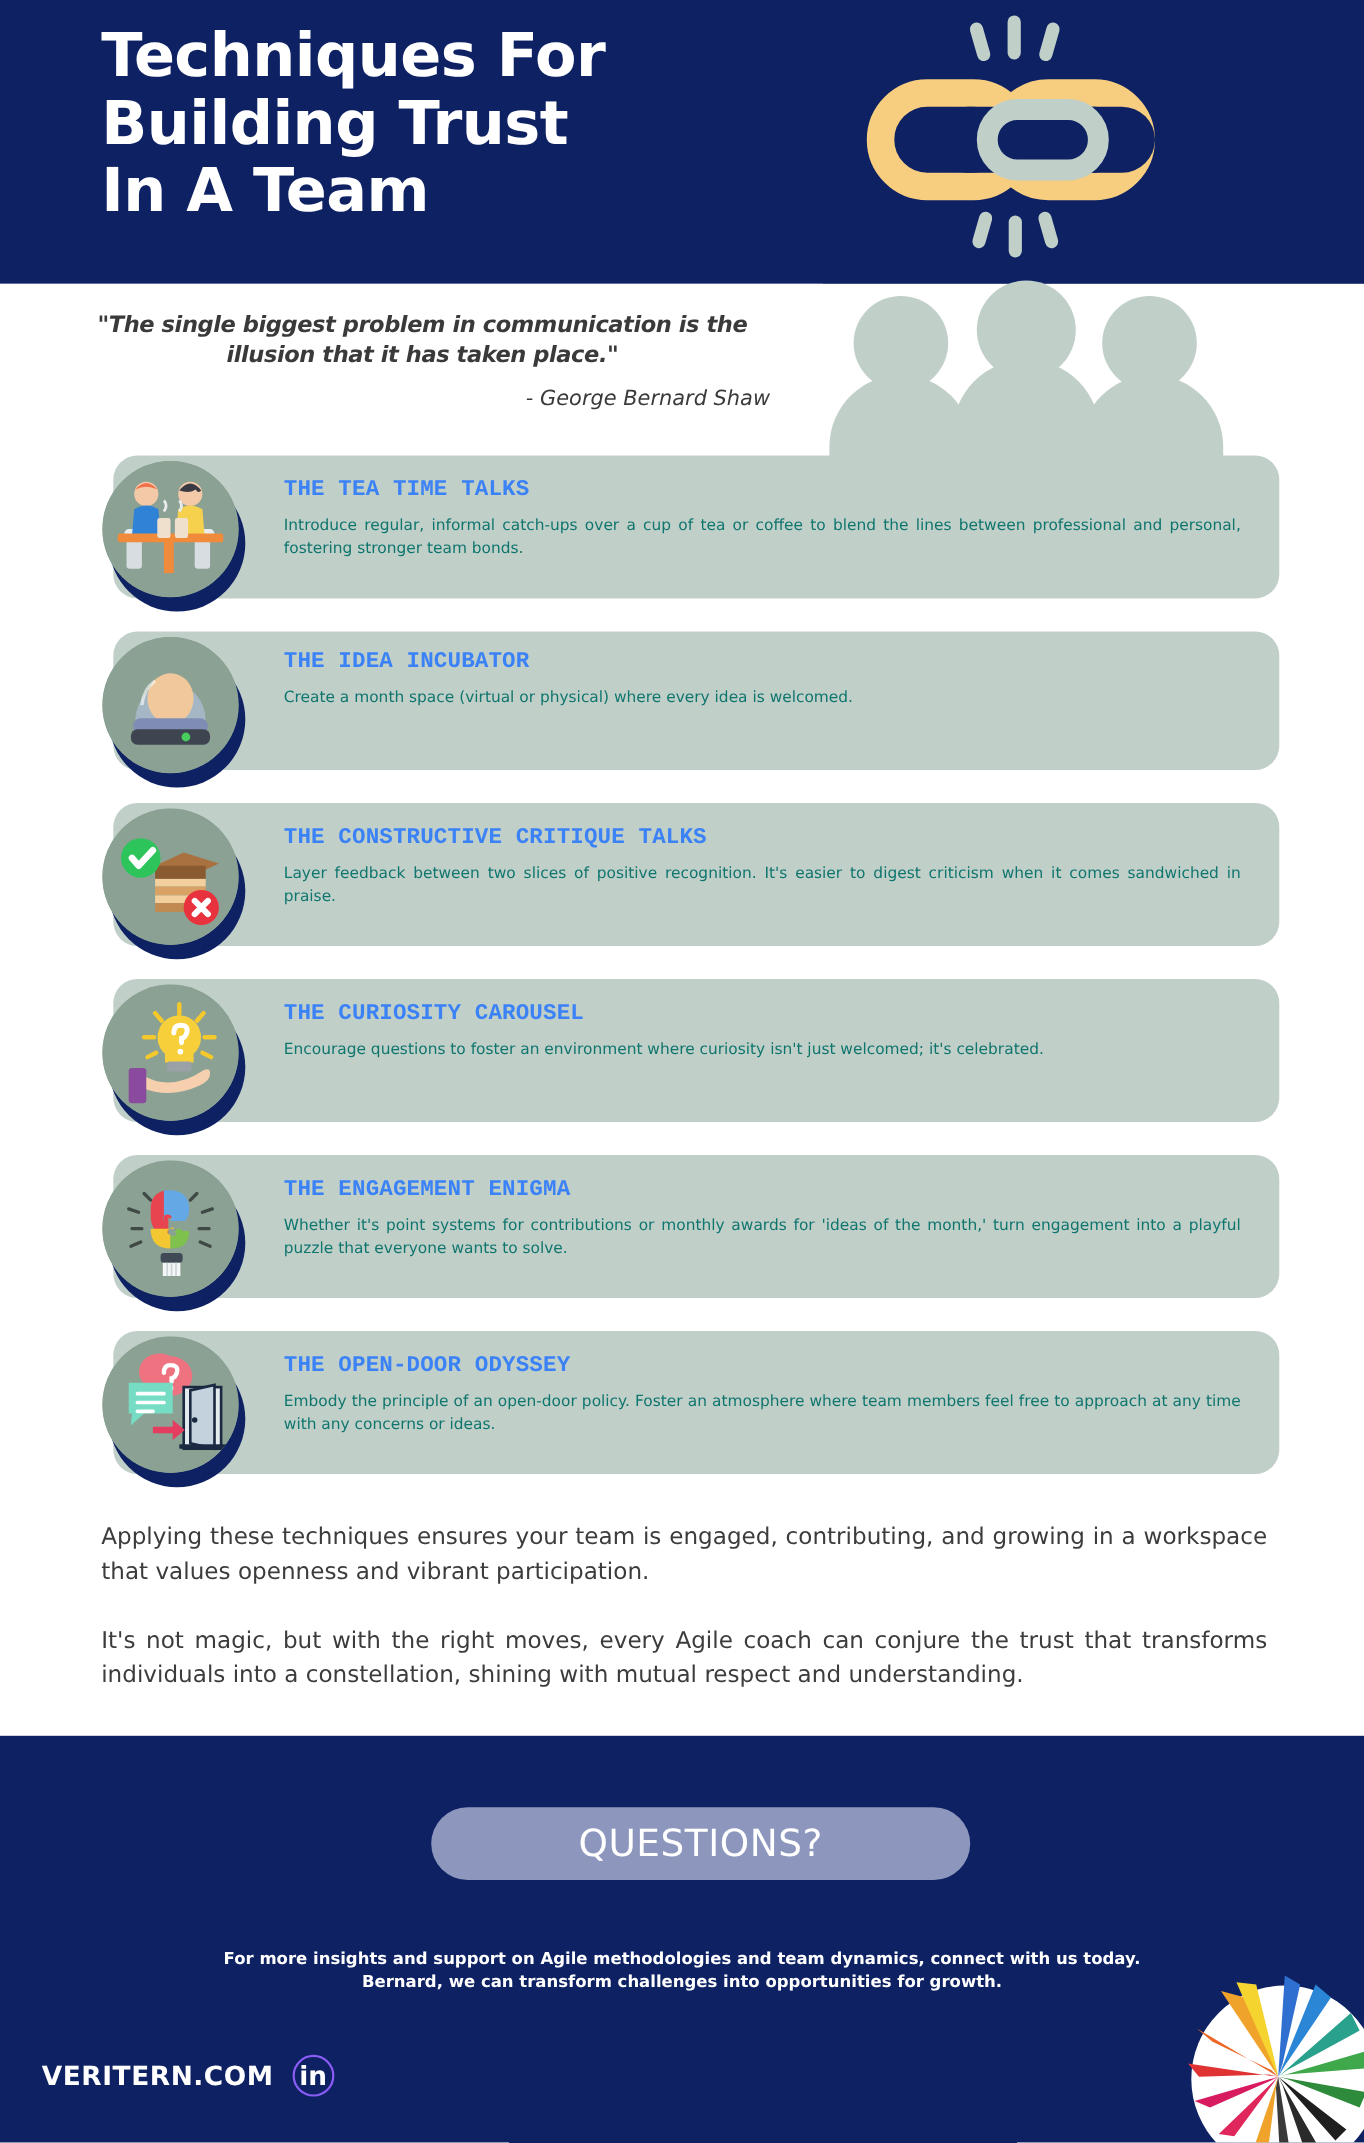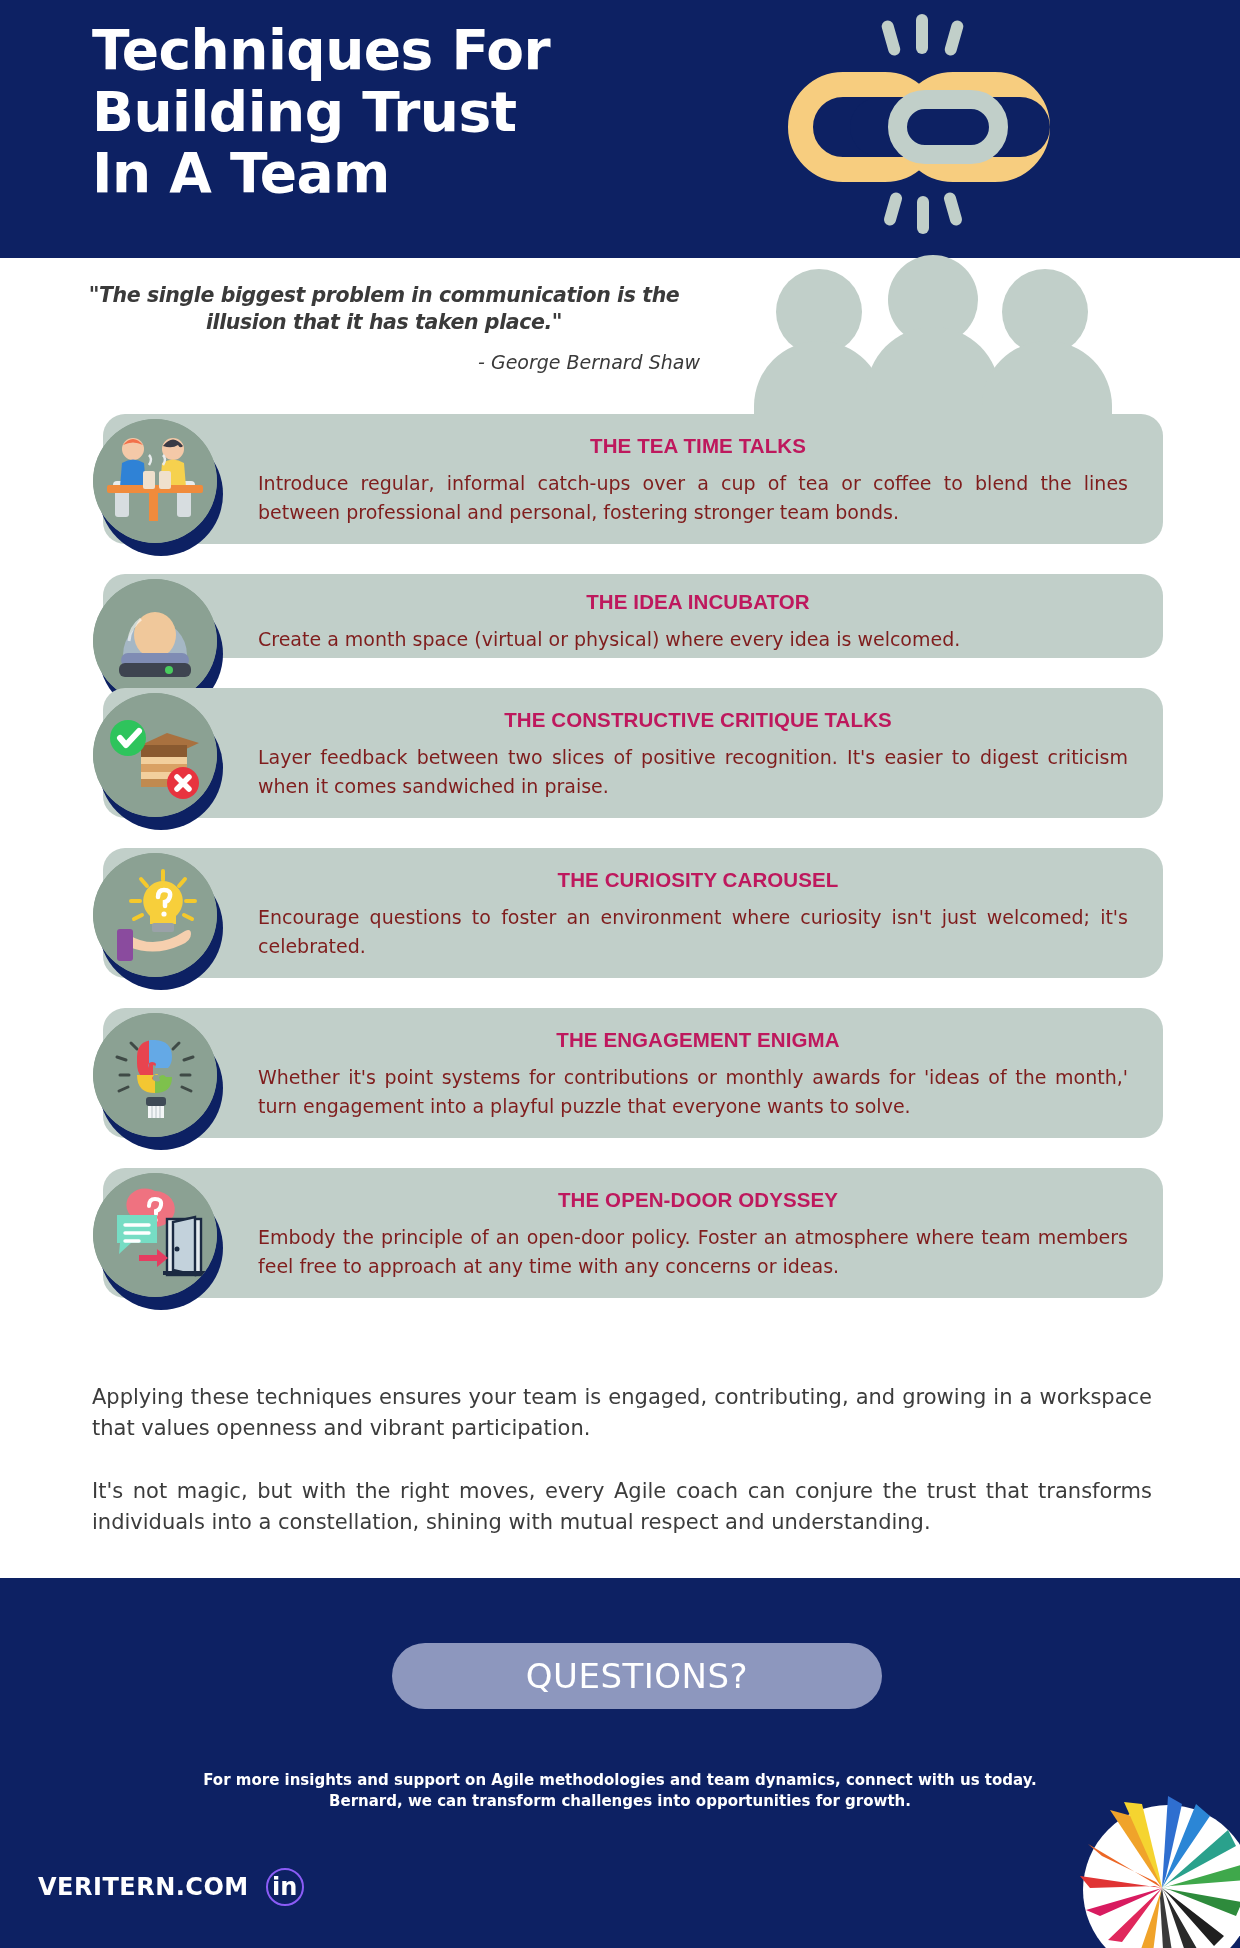--- a/index.html
+++ b/index.html
@@ -145,21 +145,21 @@
   
   .cards {
     position: absolute;
     left: 0;
     top: 414px;
     width: 1240px;
   }
   .card {
     position: relative;
     margin: 0 0 30px 0;
-    height: 84px;
+    height: 126px;
   }
   .card-band {
     position: absolute;
     left: 103px;
     top: 0;
     width: 1060px;
     height: 100%;
     background: #c1cfc9;
     border-radius: 22px;
   }
@@ -185,34 +185,33 @@
   }
   .icon-circle svg { display: block; width: 124px; height: 124px; }
   .card-text {
     position: absolute;
     left: 258px;
     top: 16px;
     width: 880px;
   }
   .card.tall .card-text { top: 20px; }
   .card-title {
-    font-family: Liberation Sans, sans-serif;
+    font-family: Liberation Mono, monospace;
     font-weight: bold;
     font-size: 20.5px;
     letter-spacing: 0.1px;
-    color: #be185d;
+    color: #3b82f6;
     margin-bottom: 11px;
     white-space: nowrap;
-    text-align: center;
   }
   .card-desc {
     font-family: "DejaVu Sans", sans-serif;
-    font-size: 19px;
+    font-size: 14px;
     line-height: 1.5;
-    color: #7f1d1d;
+    color: #0f766e;
     text-align: justify;
     width: 870px;
   }
   .card-desc.nojust { text-align: left; }
 
   
   .closing {
     position: absolute;
     left: 92px;
     top: 1382px;

